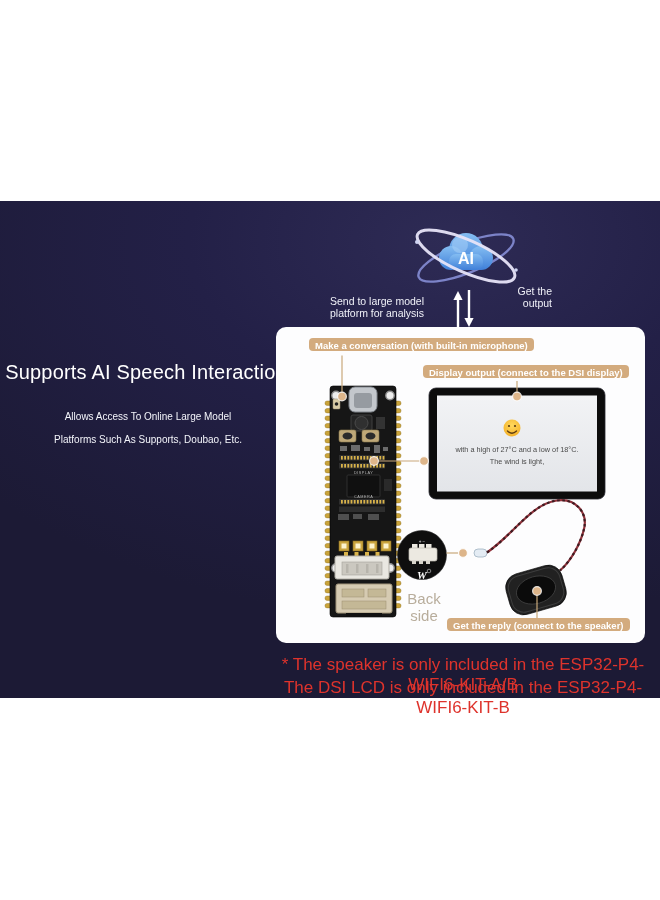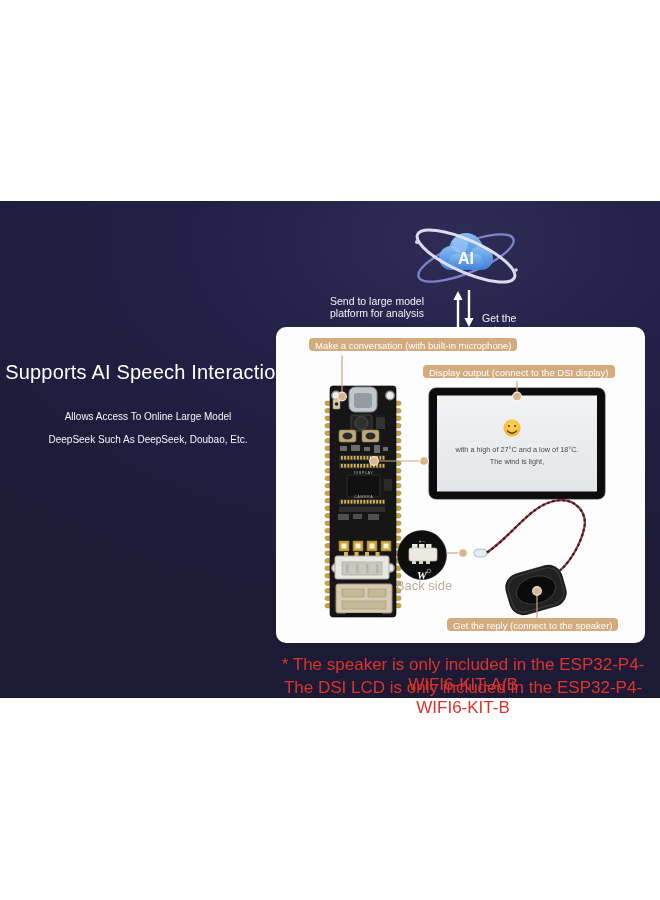--- a/index.html
+++ b/index.html
@@ -4,34 +4,34 @@
 <style>
   html,body{margin:0;padding:0;background:#fff;}
   .canvas{position:relative;width:660px;height:900px;background:#ffffff;overflow:hidden;
           font-family:"Liberation Sans",sans-serif;}
   .dark-band{position:absolute;left:0;top:201px;width:660px;height:497px;
              background:radial-gradient(620px 380px at 68% 8%, #2e2b55 0%, #232047 42%, #1c1a35 100%);}
   .abs{position:absolute;}
   
   .hdr-line{color:#f0f1f8;font-size:10.5px;line-height:12px;}
   .send-text{left:330px;top:295px;width:112px;text-align:left;}
-  .get-text{left:482px;top:312px;width:70px;text-align:left;}
+  .get-text{left:482px;top:285px;width:70px;text-align:right;}
   
   .main-title{left:0;top:361px;width:292px;text-align:center;color:#ffffff;font-size:20px;letter-spacing:.2px;}
   .sub-line{left:0;width:296px;text-align:center;color:#f3f4fa;font-size:10px;}
   .sub1{top:411px;}
   .sub2{top:434px;}
   
   .product-box{left:276px;top:327px;width:369px;height:316px;background:#fdfdfe;border-radius:10px;}
   .badge{position:absolute;background:#d3ab7e;color:#ffffff;font-size:9.5px;line-height:1;
-         padding:3px 6px 0;border-radius:4px;white-space:nowrap;}
+         padding:3px 6px 0;border-radius:4px;white-space:nowrap;font-weight:bold;}
   .badge-mic{left:33px;top:11px;}
   .badge-display{left:147px;top:38px;}
   .badge-speaker{left:171px;top:291px;}
-  .back-side{left:118px;top:251px;width:60px;text-align:center;color:#b8ad9c;font-size:13px;}
+  .back-side{left:118px;top:263px;width:60px;text-align:center;color:#b8ad9c;font-size:15px;}
   
   .note{left:280px;width:366px;text-align:center;color:#de332c;font-size:17px;}
   .note1{top:655px;}
   .note2{top:678px;}
 </style>
 </head>
 <body>
 
 <div class="canvas">
 
@@ -68,21 +68,21 @@
     <line x1="19" y1="2" x2="19" y2="35" stroke="#ffffff" stroke-width="2.4"></line>
     <polygon points="14.4,30 19,39 23.6,30" fill="#ffffff"></polygon>
   </svg>
   <div class="abs hdr-line get-text">
     <div>Get the</div>
     <div>output</div>
   </div>
 
   <div class="abs main-title">Supports AI Speech Interaction</div>
   <div class="abs sub-line sub1">Allows Access To Online Large Model</div>
-  <div class="abs sub-line sub2">DeepSeek Such As DeepSeek, Doubao, Etc.</div>
+  <div class="abs sub-line sub2">Platforms Such As Supports, Doubao, Etc.</div>
 
   <div class="abs product-box">
 
     <svg width="369" height="316" viewBox="0 0 369 316" style="position:absolute;left:0;top:0;">
       <defs>
         <linearGradient id="scr" x1="0" y1="0" x2="0" y2="1">
           <stop offset="0" stop-color="#f2f3f5"></stop>
           <stop offset="1" stop-color="#e3e5e9"></stop>
         </linearGradient>
         <radialGradient id="smile" cx="0.5" cy="0.35" r="0.8">

